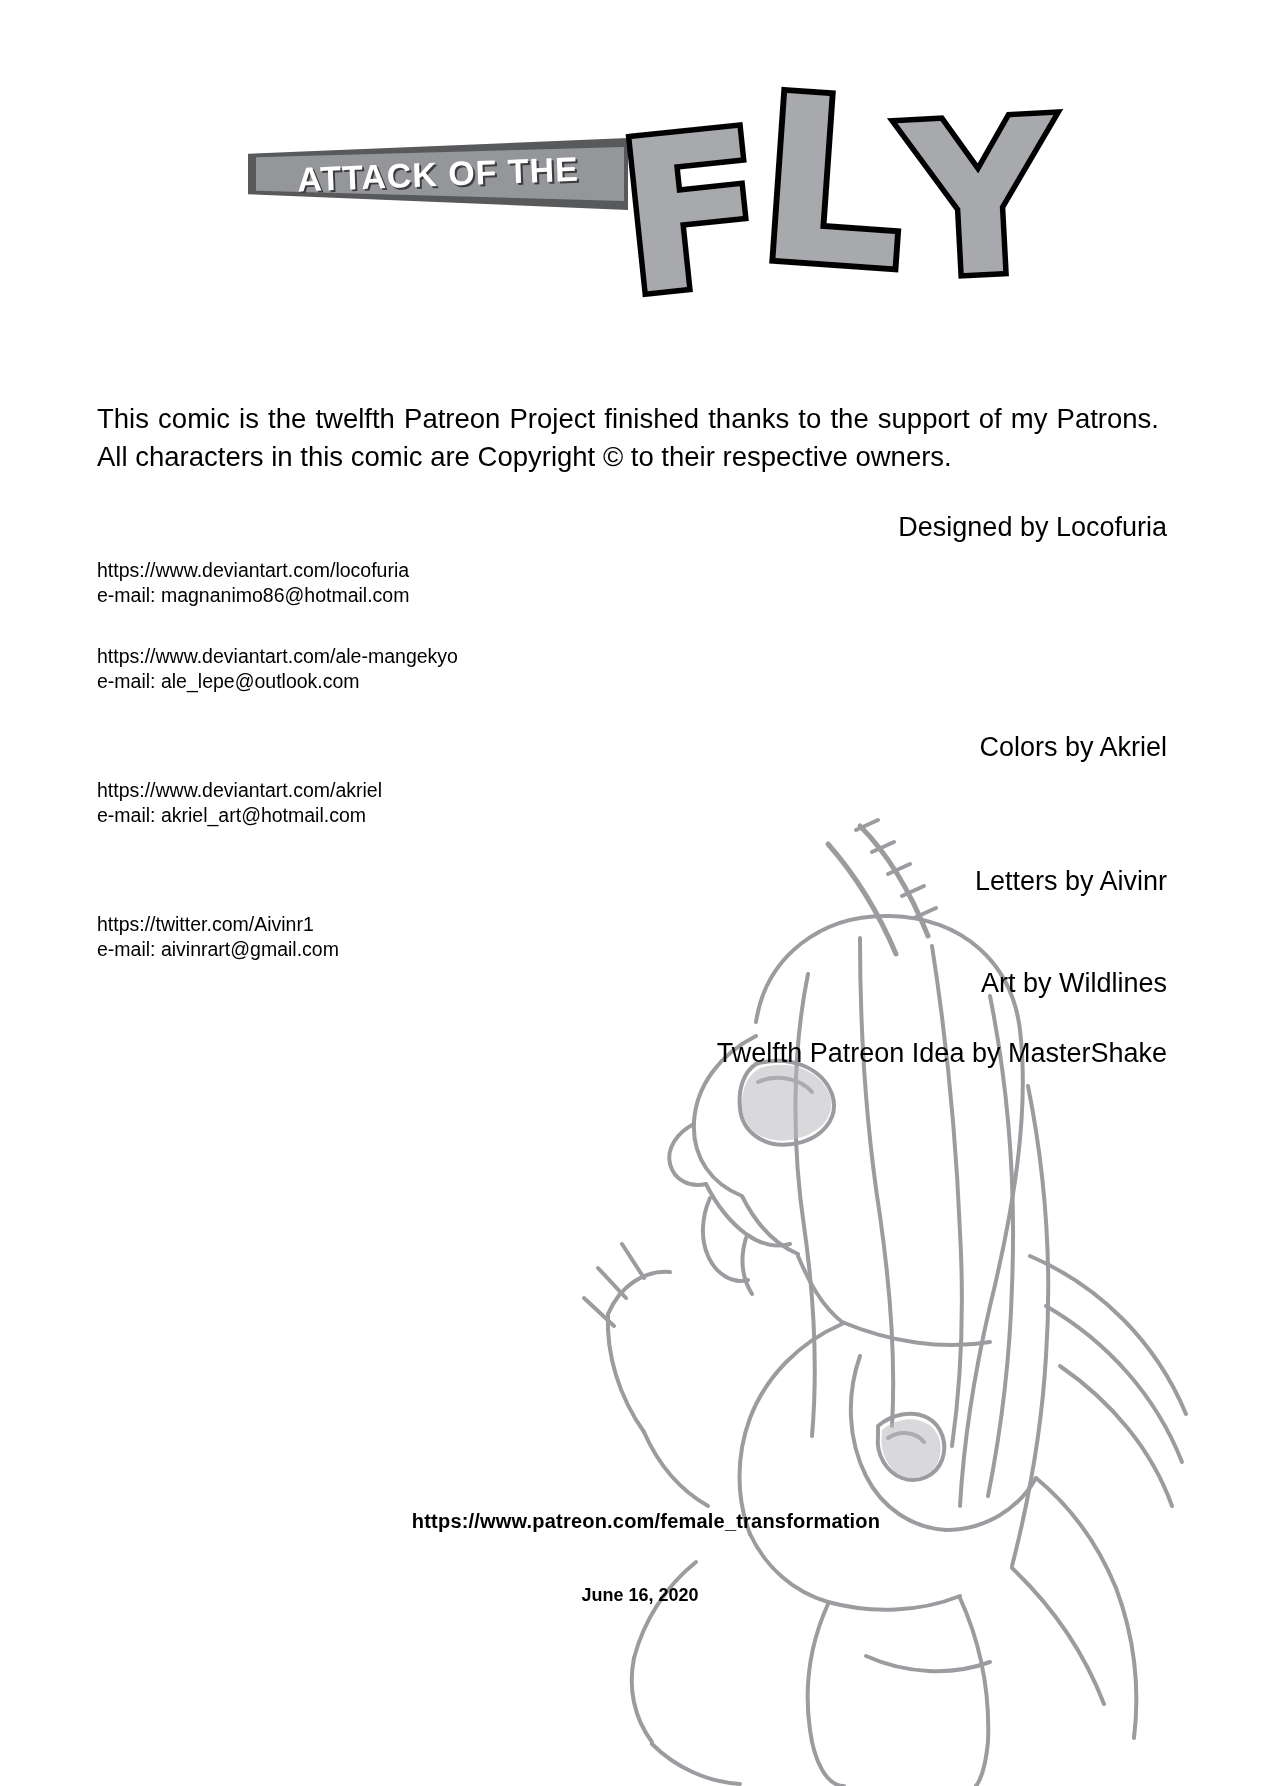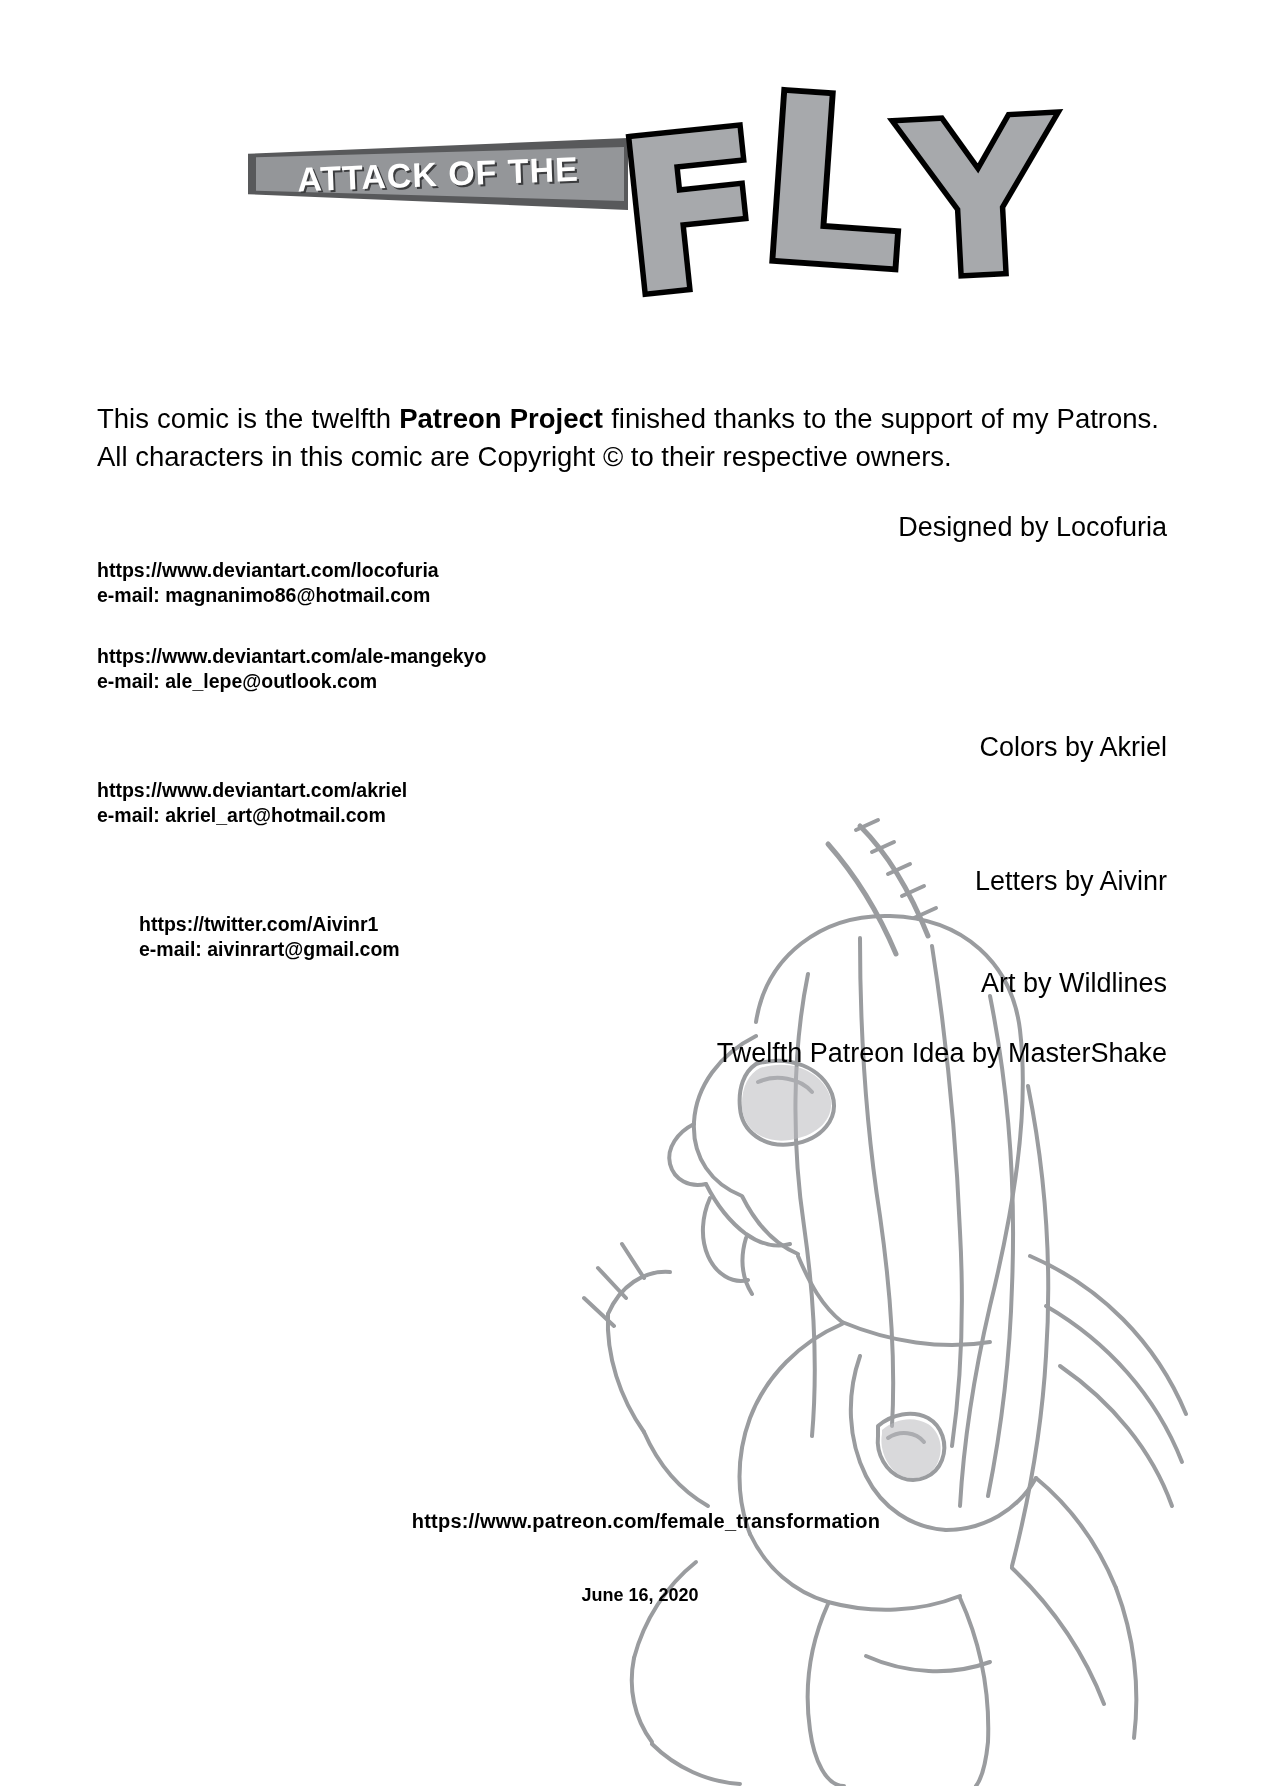--- a/index.html
+++ b/index.html
@@ -85,35 +85,35 @@
     width: 1070px;
     z-index: 5;
   }
   .intro {
     font-size: 27.5px;
     line-height: 38px;
     text-align: justify;
     width: 1062px;
     margin: 0 0 34px 0;
   }
-  .intro b { font-weight: bold; }
+  .intro b { font-weight: normal; }
 
   .credit-role {
     font-size: 27px;
     line-height: 34px;
     margin: 0 0 14px 0;
     text-align: right;
   }
   .credit-links {
     font-size: 19.5px;
     line-height: 25px;
-    font-weight: bold;
+    font-weight: normal;
     margin: 0 0 36px 0;
   }
-  .credit-block:last-of-type .credit-links { margin-bottom: 0; margin-left: 42px; }
+  .credit-block:last-of-type .credit-links { margin-bottom: 0; }
   .role-only { margin: 4px 0 36px 0; }
 
   .footer {
     position: absolute;
     left: 0;
     top: 1510px;
     width: 1280px;
     text-align: center;
     z-index: 5;
   }

